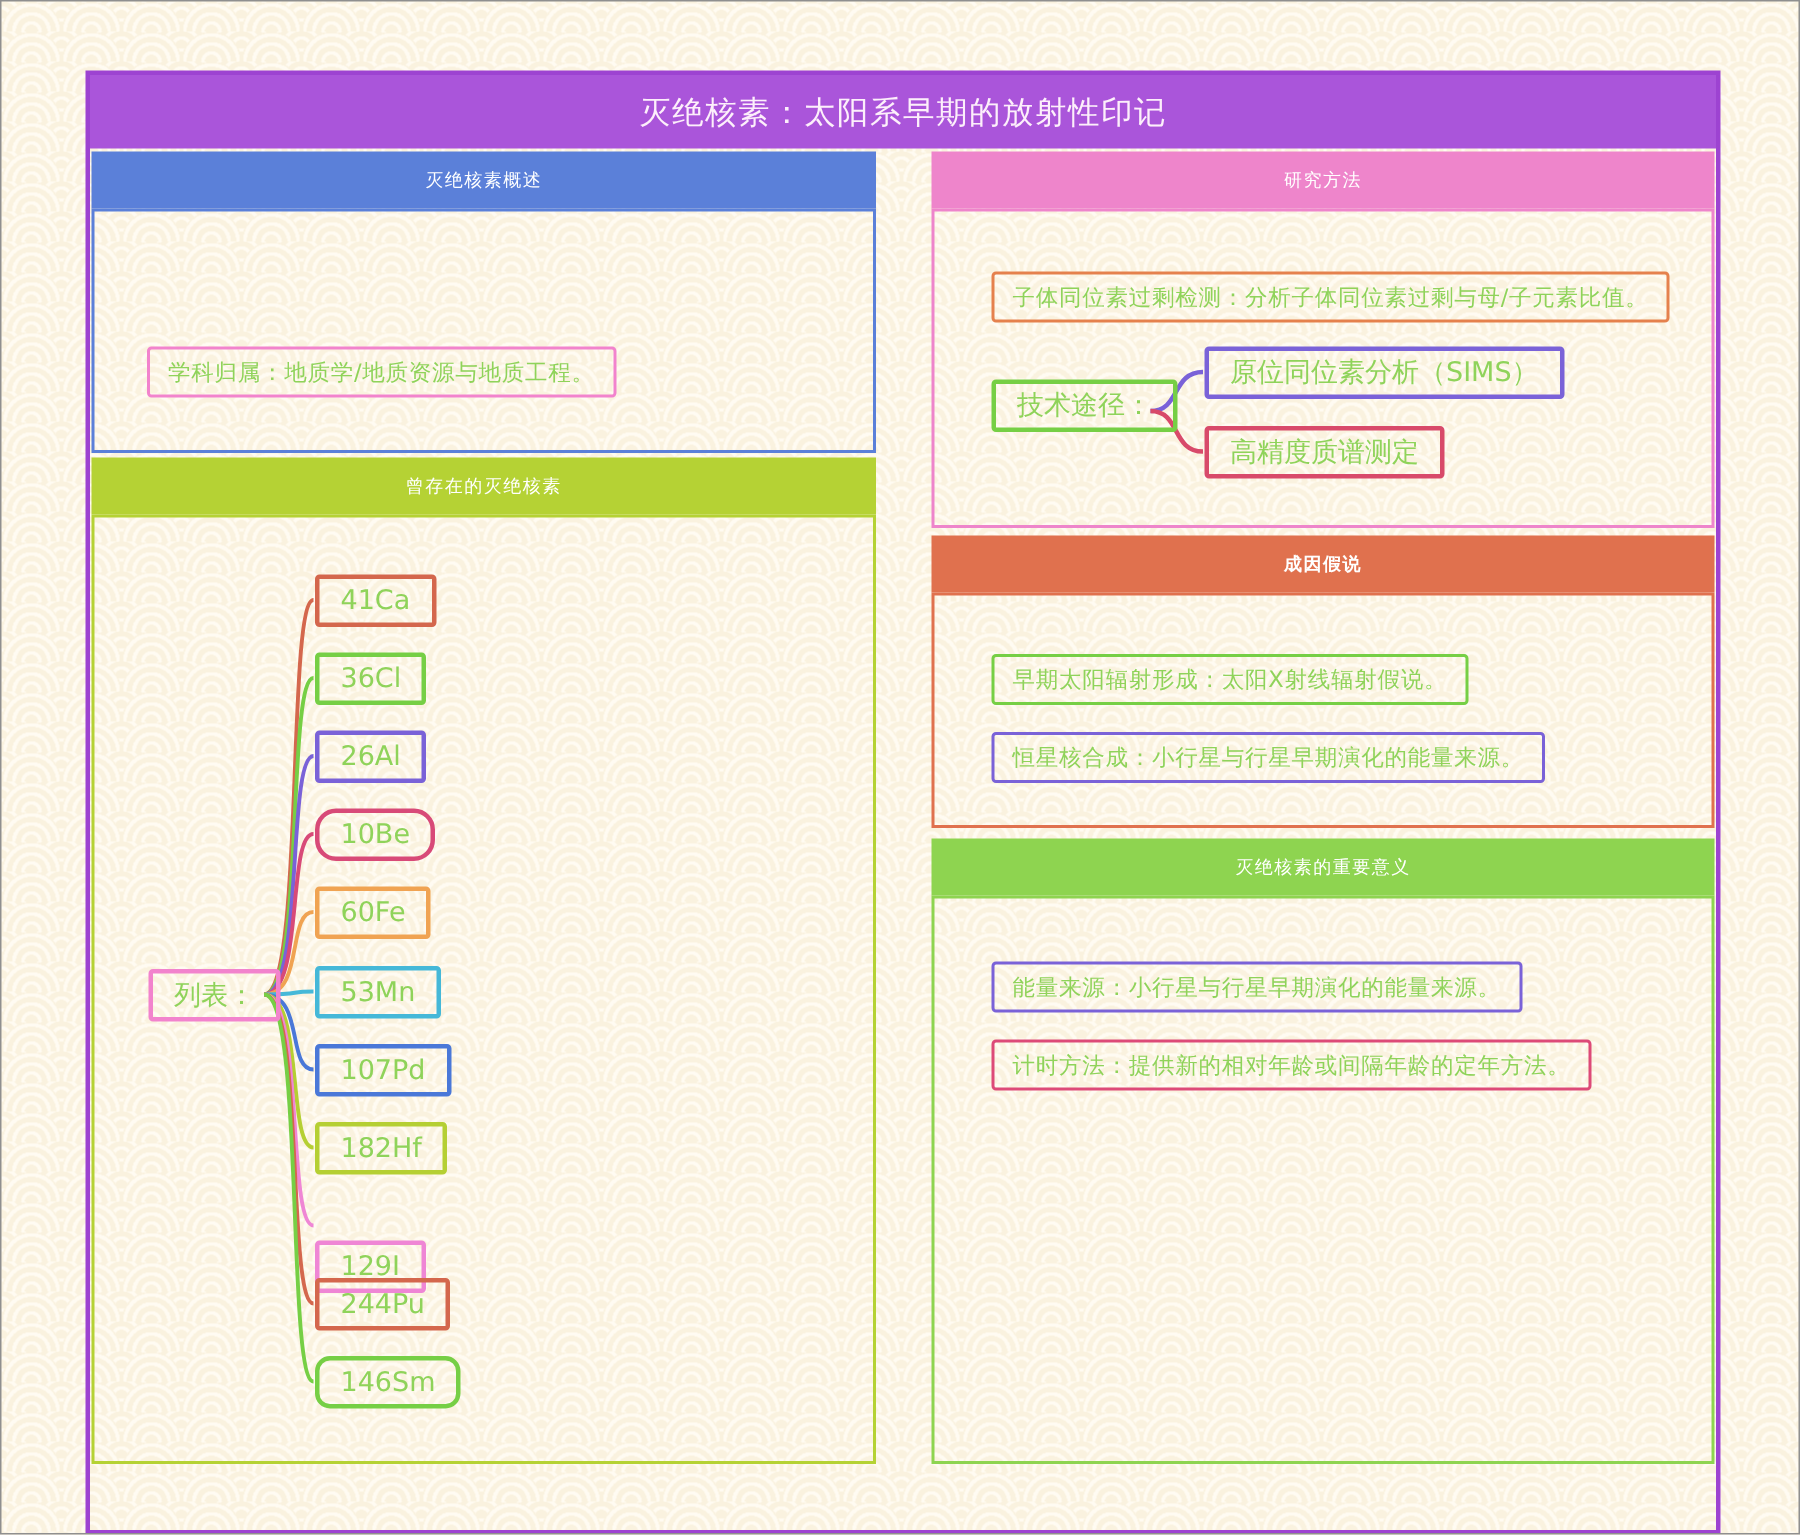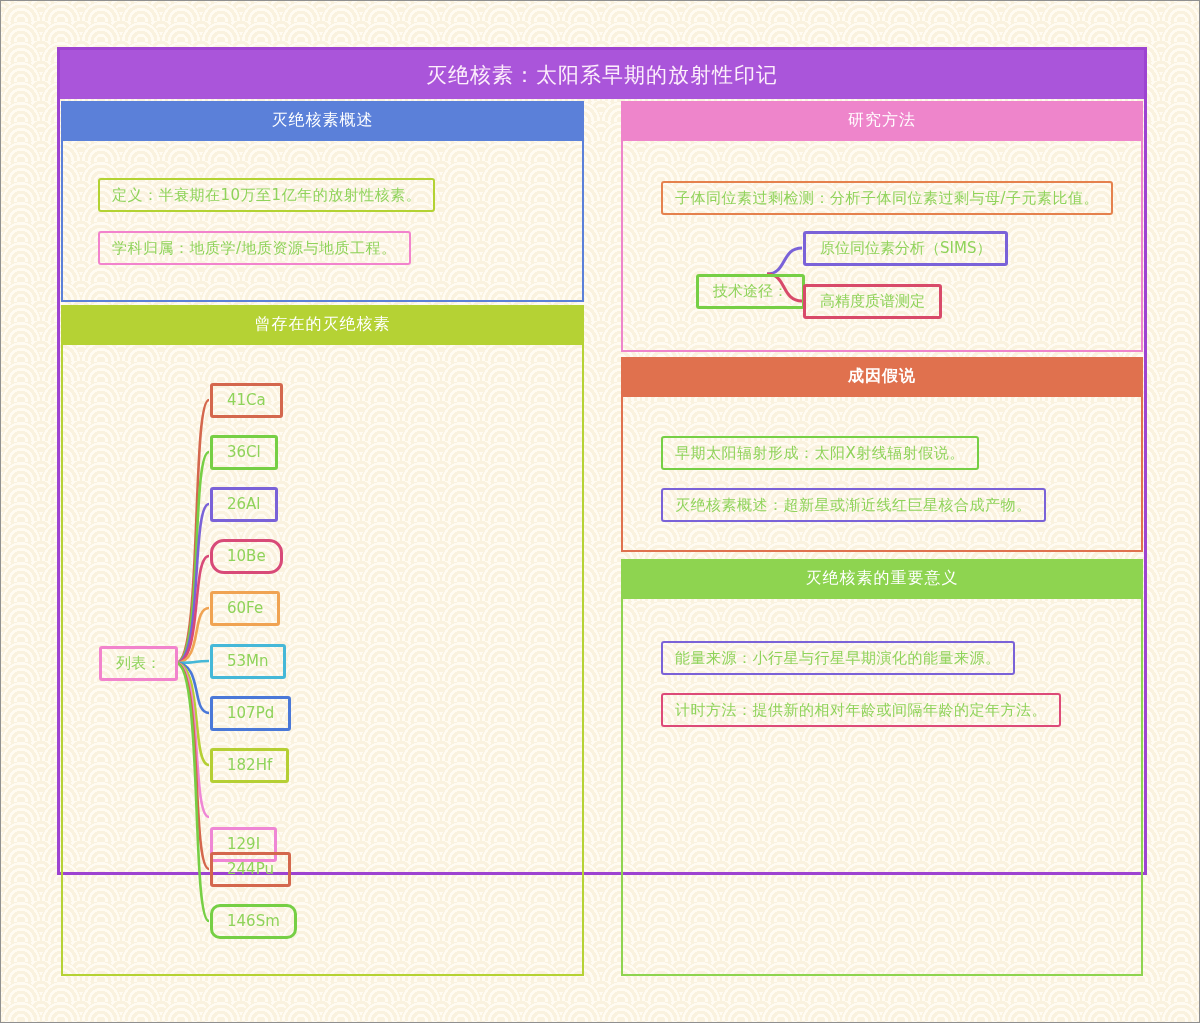--- a/index.html
+++ b/index.html
@@ -12,37 +12,37 @@
     border:1px solid #8f8f8f;
     background-color:#faf2df;
     background-image:
       radial-gradient(circle at 50% 100%, #faf2df 0 4.5px, #fffbf2 4.5px 7px, #faf2df 7px 10.5px, #fffbf2 10.5px 13px, #faf2df 13px 16.5px, #fffbf2 16.5px 19px, #faf2df 19px 20px, rgba(250,242,223,0) 20px),
       radial-gradient(circle at 50% 100%, #faf2df 0 4.5px, #fffbf2 4.5px 7px, #faf2df 7px 10.5px, #fffbf2 10.5px 13px, #faf2df 13px 16.5px, #fffbf2 16.5px 19px, #faf2df 19px 20px, rgba(250,242,223,0) 20px);
     background-size:40px 20px;
     background-position:0 0, 20px 10px;
   }
 
   .map {
-    position:absolute; left:56px; top:46px; width:1090px; height:828px;
+    position:absolute; left:56px; top:46px; width:1090px; height:976px;
     border:3px solid #9d43d1;
   }
   .banner {
     position:absolute; left:0; top:0; right:0; height:49px;
     display:flex; align-items:center; justify-content:center;
     color:#fdeffb; font-size:21px; letter-spacing:1px;
   }
 
   .col { position:absolute; }
   .col-left  { left:1px;   top:51px; width:523px; height:875px; }
   .col-right { left:561px; top:51px; width:522px; height:875px; }
 
   .sec-header {
     position:absolute; left:0; right:0; height:38px;
     display:flex; align-items:center; justify-content:center;
-    color:#ffffff; font-size:16px; letter-spacing:1px;
+    color:#ffffff; font-size:12px; letter-spacing:1px;
   }
   .sec-content { position:absolute; left:0; right:0; border:2px solid transparent; }
 
   .h-overview     { top:0; }
   .c-overview     { top:38px;  height:163px; }
   .h-nuclides     { top:204px; }
   .c-nuclides     { top:242px; height:633px; }
   .h-methods      { top:0; }
   .c-methods      { top:38px;  height:213px; }
   .h-hypotheses   { top:256px;font-weight:bold; }
@@ -52,37 +52,37 @@
 
   .tbox {
     position:absolute; white-space:nowrap;
     border:2px solid #999; border-radius:3px;
     padding:5px 12px; font-size:15px; line-height:20px;
     color:#8fd35a; letter-spacing:0.5px;
   }
   .node {
     position:absolute; white-space:nowrap; text-align:center;
     border:3px solid #999; border-radius:3px;
-    padding:4px 14px; font-size:15px; line-height:21px;
+    padding:4px 14px; font-size:18px; line-height:21px;
     color:#8fd35a;
   }
 
   
   .b-def  { left:35px; top:37px; }
   .b-disc { left:35px; top:90px; }
 
   
   .root-node { left:36px; top:301px; min-width:75px; }
   .nnode { left:147px; min-width:60px; }
   .n0{top:38px;} .n1{top:90px;} .n2{top:142px;} .n3{top:194px;border-radius:14px;} .n4{top:246px;}
   .n5{top:299px;} .n6{top:351px;} .n7{top:403px;} .n8{top:455px;} .n9{top:507px;} .n10{top:559px;border-radius:10px;}
 
   
   .b-detect { left:38px; top:40px; }
-  .tech-root { left:38px; top:133px;margin-left:35px; }
+  .tech-root { left:38px; top:112px; }
   .b-sims { left:180px; top:90px; }
   .b-mass { left:180px; top:143px; }
 
   
   .b-hyp0 { left:38px; top:39px; }
   .b-hyp1 { left:38px; top:91px; }
 
   
   .b-sig0 { left:38px; top:42px; }
   .b-sig1 { left:38px; top:94px; }
@@ -98,21 +98,20 @@
     <div class="banner" style="background-color: rgb(170, 85, 218);">
       <span>灭绝核素：太阳系早期的放射性印记</span>
     </div>
 
     <div class="col col-left">
 
       <div class="sec-header h-overview" style="background-color: rgb(91, 128, 217);">
         <span>灭绝核素概述</span>
       </div>
       <div class="sec-content c-overview" style="border-color: rgb(91, 128, 217);">
-        <div class="tbox b-def" style="border-color: rgb(179, 210, 50);">定义：半衰期在10万至1亿年的放射性核素。</div>
         <div class="tbox b-disc" style="border-color: rgb(242, 131, 205);">学科归属：地质学/地质资源与地质工程。</div>
       </div>
 
       <div class="sec-header h-nuclides" style="background-color: rgb(181, 210, 52);">
         <span>曾存在的灭绝核素</span>
       </div>
       <div class="sec-content c-nuclides" style="border-color: rgb(181, 210, 52);">
         <svg class="connectors" width="523" height="633" viewBox="0 0 523 633" fill="none">
           <path d="M113,318 C140,318 128,55 146,55" stroke-width="2.6" stroke="#d4674d"></path>
           <path d="M113,318 C140,318 128,107 146,107" stroke-width="2.6" stroke="#76cf45"></path>
@@ -155,21 +154,21 @@
         <div class="node tech-root" style="border-color: rgb(118, 207, 69);">技术途径：</div>
         <div class="node b-sims" style="border-color: rgb(122, 98, 216);">原位同位素分析（SIMS）</div>
         <div class="node b-mass" style="border-color: rgb(216, 74, 106);">高精度质谱测定</div>
       </div>
 
       <div class="sec-header h-hypotheses" style="background-color: rgb(224, 113, 78);">
         <span>成因假说</span>
       </div>
       <div class="sec-content c-hypotheses" style="border-color: rgb(224, 113, 78);">
         <div class="tbox b-hyp0" style="border-color: rgb(118, 207, 69);">早期太阳辐射形成：太阳X射线辐射假说。</div>
-        <div class="tbox b-hyp1" style="border-color: rgb(122, 98, 216);">灭绝核素概述：超新星或渐近线红巨星核合成产物。</div>
+        <div class="tbox b-hyp1" style="border-color: rgb(122, 98, 216);">恒星核合成：小行星与行星早期演化的能量来源。</div>
       </div>
 
       <div class="sec-header h-significance" style="background-color: rgb(142, 212, 80);">
         <span>灭绝核素的重要意义</span>
       </div>
       <div class="sec-content c-significance" style="border-color: rgb(142, 212, 80);">
         <div class="tbox b-sig0" style="border-color: rgb(122, 98, 216);">能量来源：小行星与行星早期演化的能量来源。</div>
         <div class="tbox b-sig1" style="border-color: rgb(221, 74, 120);">计时方法：提供新的相对年龄或间隔年龄的定年方法。</div>
       </div>
     </div>

